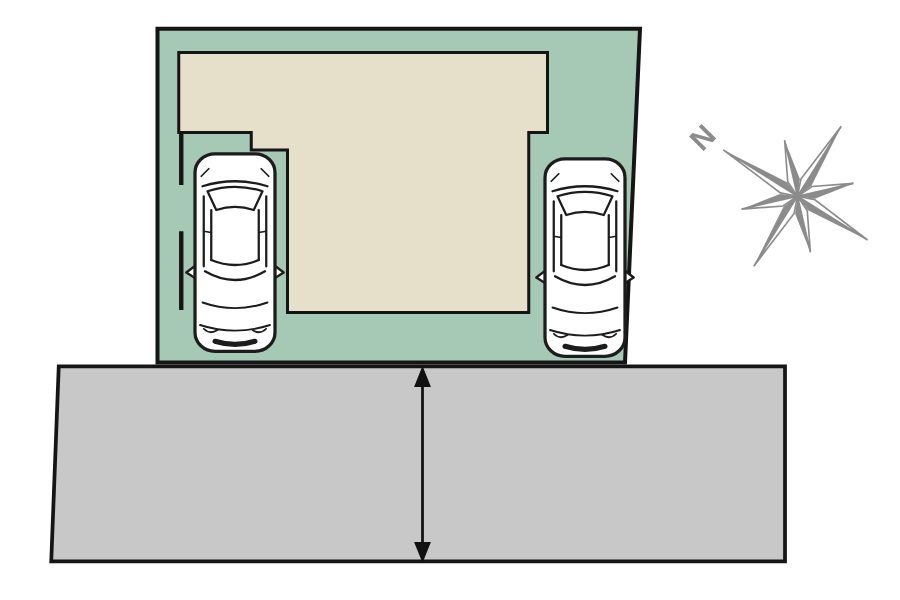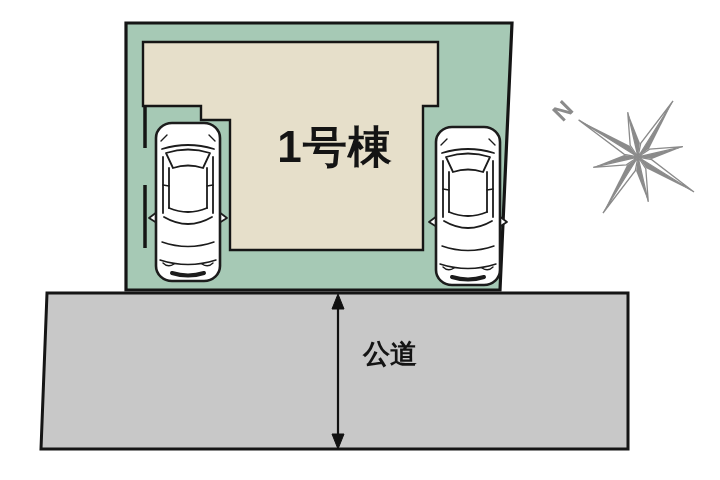--- a/index.html
+++ b/index.html
@@ -95,21 +95,19 @@
         <polygon points="10.3,44.8 0,0 7.8,11.6" fill="#ffffff" stroke="#8b8b8b" stroke-width="1.3"></polygon>
         <polygon points="-35.0,56.0 0,0 -11.2,8.4" fill="#8b8b8b"></polygon>
         <polygon points="-35.0,56.0 0,0 -2.7,13.7" fill="#ffffff" stroke="#8b8b8b" stroke-width="1.3"></polygon>
         <polygon points="-44.8,10.3 0,0 -13.9,-1.9" fill="#8b8b8b"></polygon>
         <polygon points="-44.8,10.3 0,0 -11.6,7.8" fill="#ffffff" stroke="#8b8b8b" stroke-width="1.3"></polygon>
         <polygon points="-59.4,-37.1 0,0 -8.4,-11.2" fill="#8b8b8b"></polygon>
         <polygon points="-59.4,-37.1 0,0 -13.7,-2.7" fill="#ffffff" stroke="#8b8b8b" stroke-width="1.3"></polygon>
       </g>
   </svg>
 
-  <div class="label building-label">1号棟</div>
 
   <div class="label road-label">
-    <div>公道</div>
   </div>
 
   <div class="label north-label">N</div>
 
 </div>
 
 </body></html>

